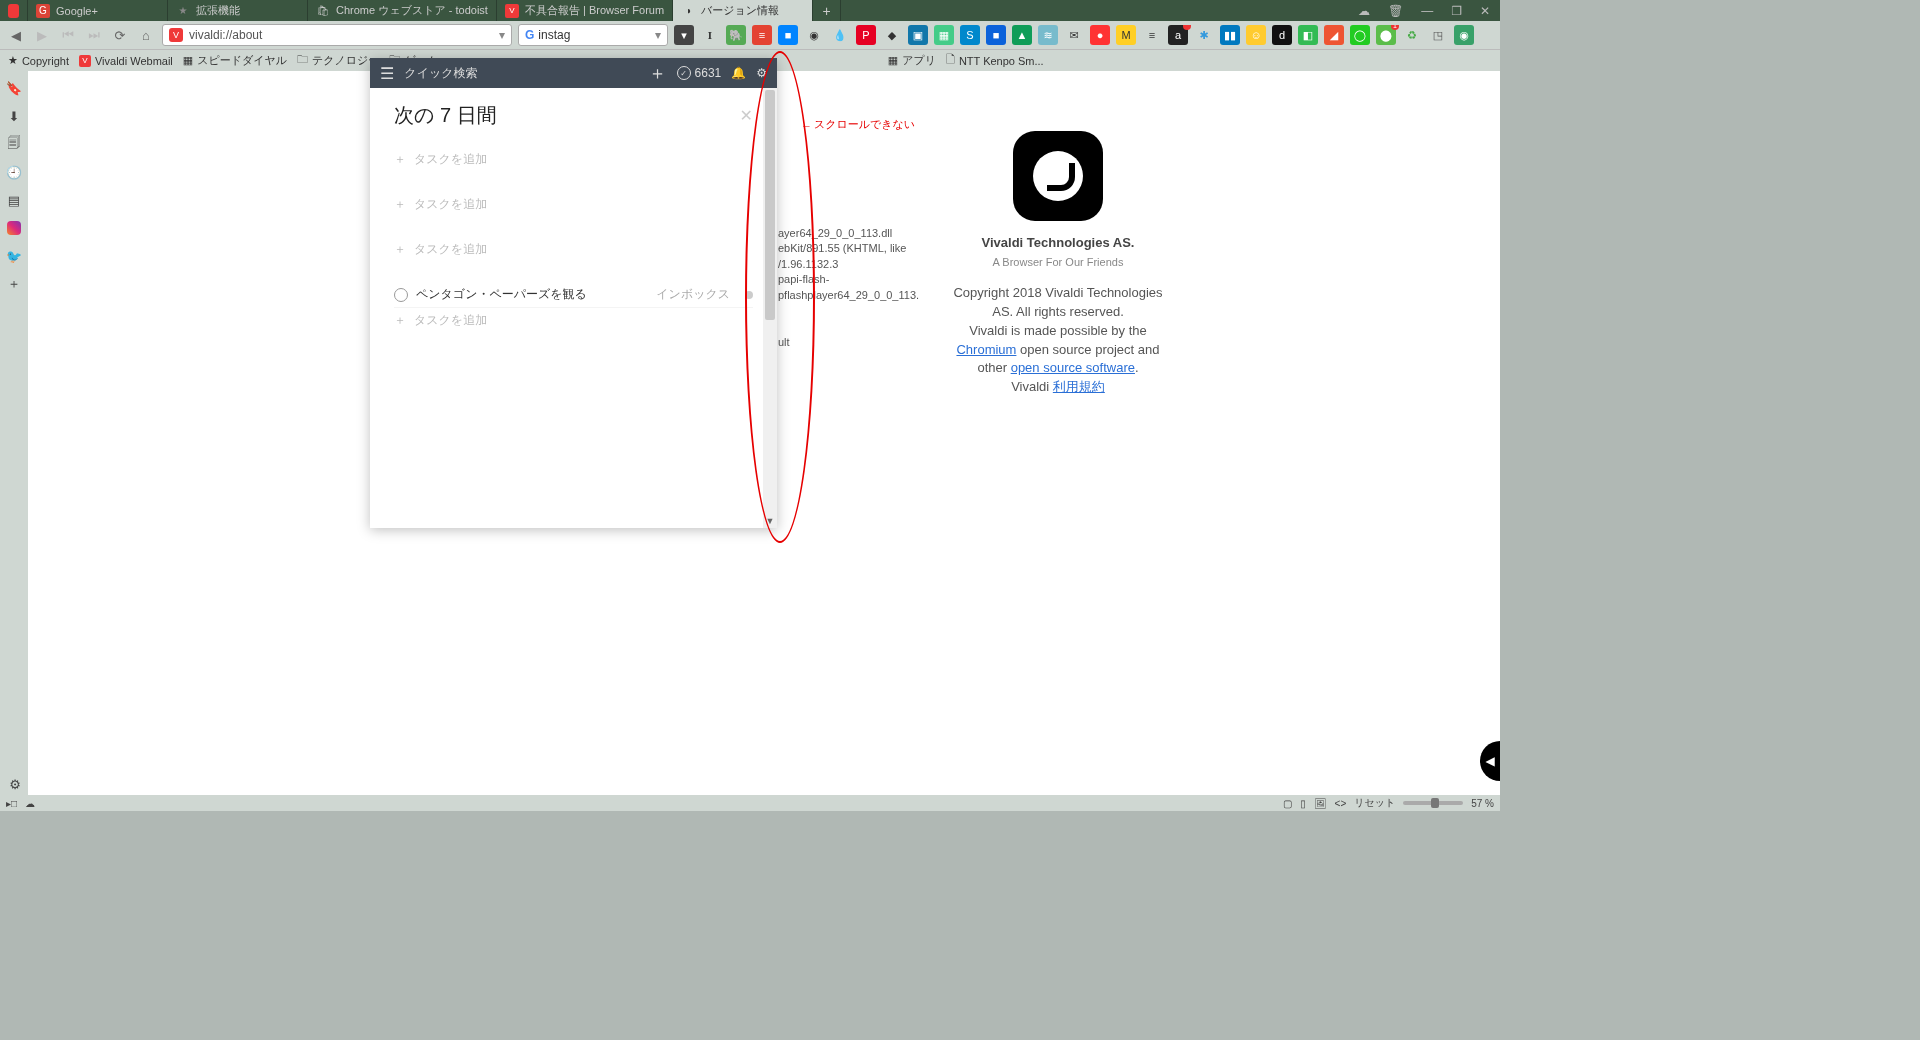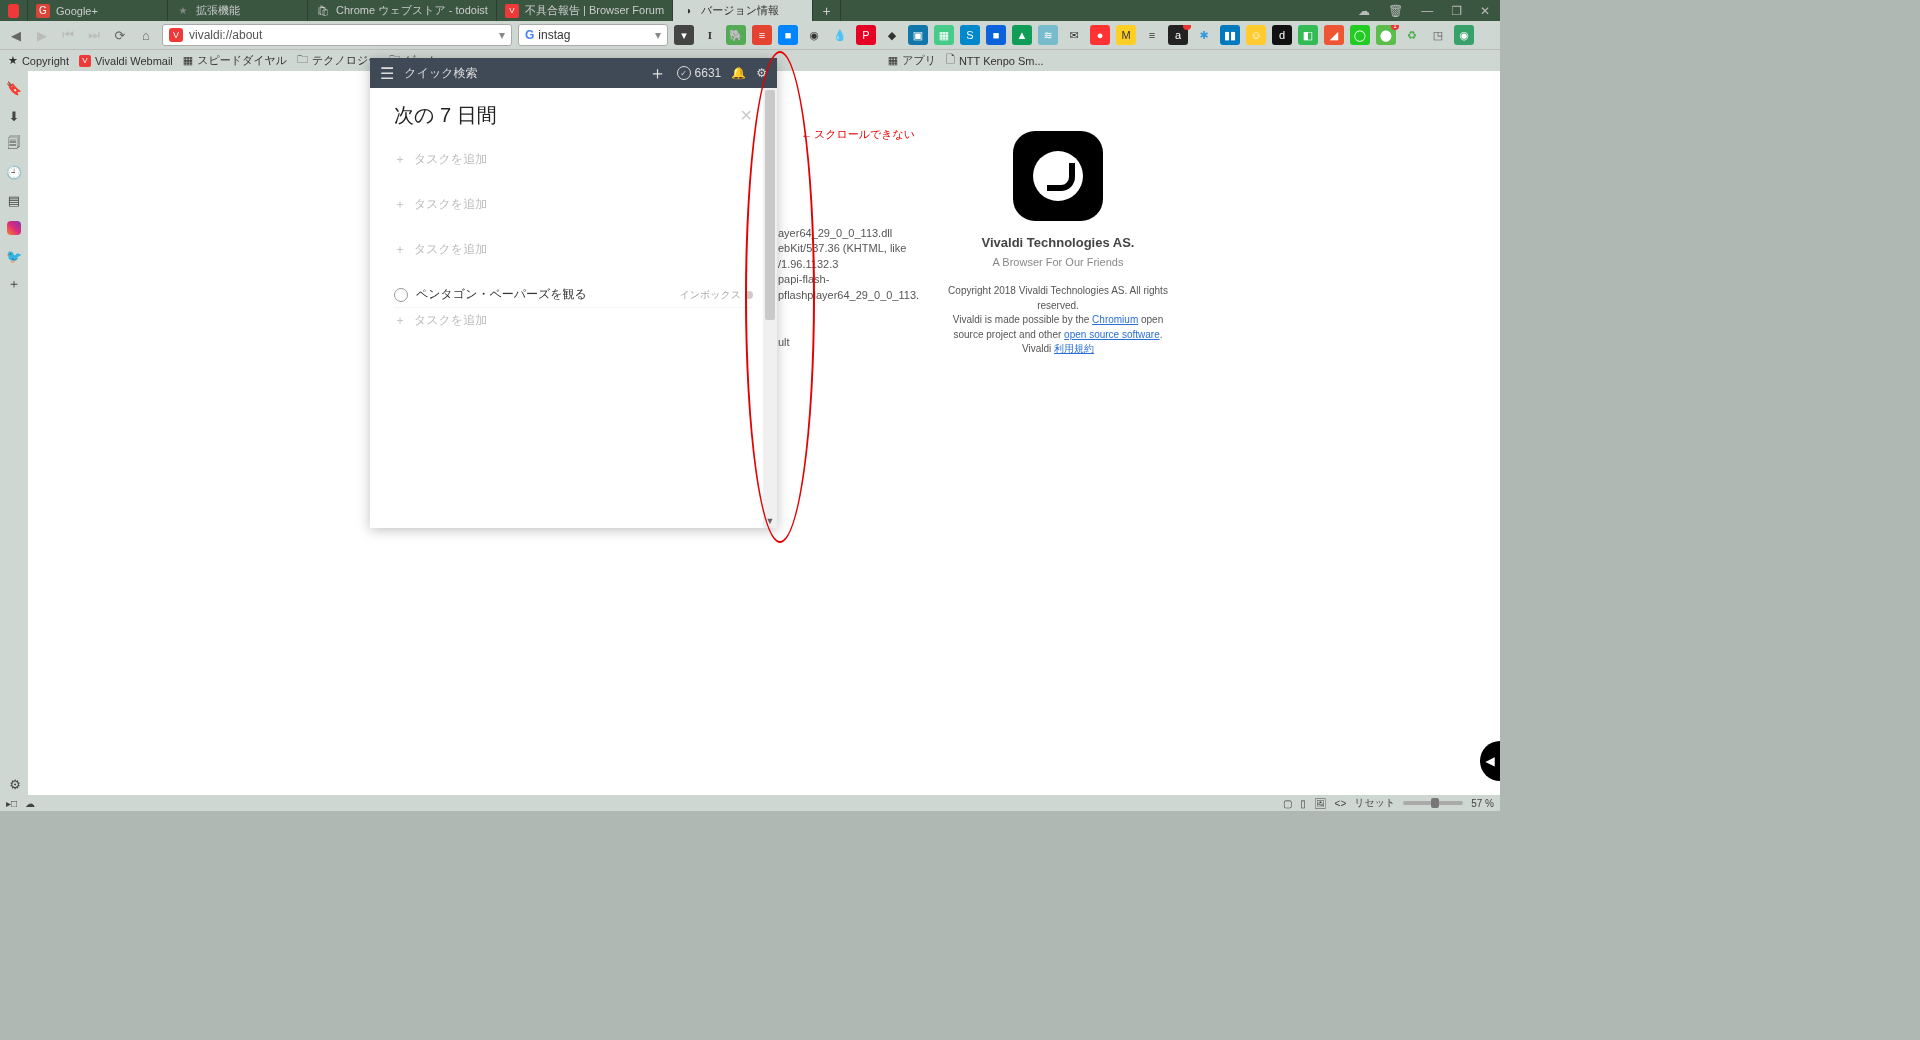--- a/index.html
+++ b/index.html
@@ -40,39 +40,39 @@
 .td-body{flex:1;overflow:hidden;padding:14px 24px 0 24px;color:#333;}
 .td-title{font-size:20px;color:#222;margin-bottom:18px;display:flex;align-items:center;}
 .td-title .x{margin-left:auto;color:#ccc;font-size:16px;}
 .day{margin-bottom:20px;}
 .day .hd{display:flex;align-items:baseline;gap:8px;border-bottom:1px solid #eee;padding-bottom:6px;margin-bottom:8px;}
 .day .dn{font-size:13px;font-weight:bold;color:#333;}
 .day .dt{font-size:10px;color:#999;}
 .addt{color:#bbb;font-size:12px;display:flex;align-items:center;gap:8px;padding:4px 0;}
 .task{display:flex;align-items:center;gap:8px;font-size:12px;color:#333;padding:4px 0;border-bottom:1px solid #f4f4f4;}
 .task .circ{width:14px;height:14px;border:1px solid #999;border-radius:50%;}
-.task .inb{margin-left:auto;color:#aaa;font-size:10px;display:flex;align-items:center;gap:4px;}
+.task .inb{margin-left:auto;color:#aaa;font-size:12px;display:flex;align-items:center;gap:15px;}
 .scrollgut{position:absolute;right:0;top:30px;bottom:0;width:14px;background:#f0f0f0;display:flex;flex-direction:column;align-items:center;}
 .scrollgut .thumb{width:10px;background:#c9c9c9;height:230px;margin-top:2px;border-radius:2px;}
 .scrollgut .arr{font-size:9px;color:#666;margin-top:auto;margin-bottom:2px;}
 
 
 .anno-ellipse{position:absolute;left:717px;top:-20px;width:70px;height:492px;border:2px solid #e60000;border-radius:50%/50%;z-index:60;pointer-events:none;}
-.anno-arrow{position:absolute;left:773px;top:56px;color:#e60000;font-size:11px;z-index:60;}
+.anno-arrow{position:absolute;left:773px;top:46px;color:#e60000;font-size:11px;z-index:60;}
 .anno-arrow::before{content:"←";margin-right:2px;}
 
 
 .about-frag{position:absolute;left:750px;top:155px;font-size:11px;color:#555;line-height:1.4;}
 .about-right{position:absolute;left:920px;top:60px;width:220px;text-align:center;color:#444;}
 .vlogo{width:90px;height:90px;background:#000;border-radius:22px;margin:0 auto 14px;display:flex;align-items:center;justify-content:center;}
 .vlogo .inner{width:50px;height:50px;background:#fff;border-radius:50%;position:relative;}
 .vlogo .inner::after{content:"";position:absolute;left:14px;top:12px;width:22px;height:22px;border:6px solid #000;border-top:none;border-left:none;border-radius:0 0 14px 0;transform:rotate(0deg);}
 .company{font-weight:bold;font-size:13px;margin-bottom:6px;}
 .tagline{font-size:11px;color:#888;margin-bottom:16px;}
-.copy{font-size:10px;color:#555;line-height:1.45;}
+.copy{font-size:13px;color:#555;line-height:1.45;}
 .copy a{color:#2a6fd6;text-decoration:underline;}
 </style>
 </head>
 <body>
 
 <div class="titlebar">
   <div class="tab tab-sm">
       <span style="width:14px;height:14px;background:#ef3939;border-radius:3px;"></span>
     </div>
   <div class="tab">
@@ -204,21 +204,21 @@
       <span style="color:#1da1f2;">🐦</span>
     </span>
   <span class="pico">＋</span>
   <span class="pico gear-bl">⚙</span>
 </div>
 
 <div class="main">
 
   <div class="about-frag">
     <div>ayer64_29_0_0_113.dll</div>
-    <div>ebKit/537.36 (KHTML, like</div>
+    <div>ebKit/891.55 (KHTML, like</div>
     <div>/1.96.1132.3</div>
     <div>papi-flash-</div>
     <div>pflashplayer64_29_0_0_113.</div>
     <div style="margin-top:32px;">ult</div>
   </div>
 
   <div class="about-right">
     <div class="vlogo">
         <div class="inner"></div>
       </div>

